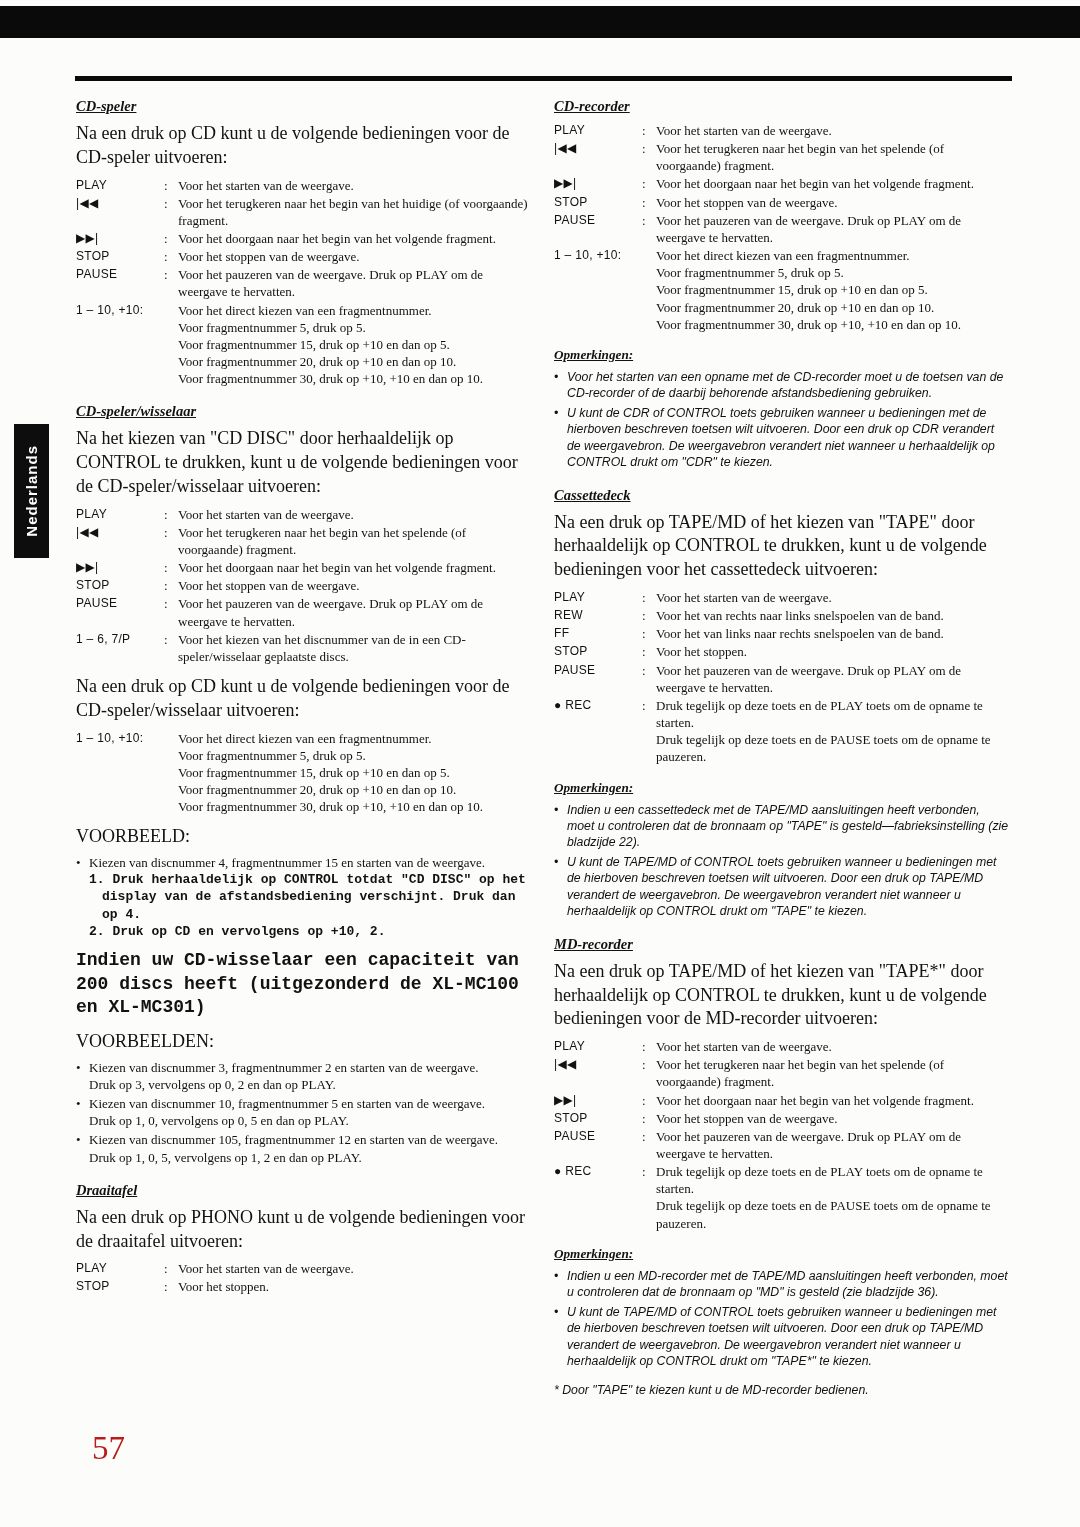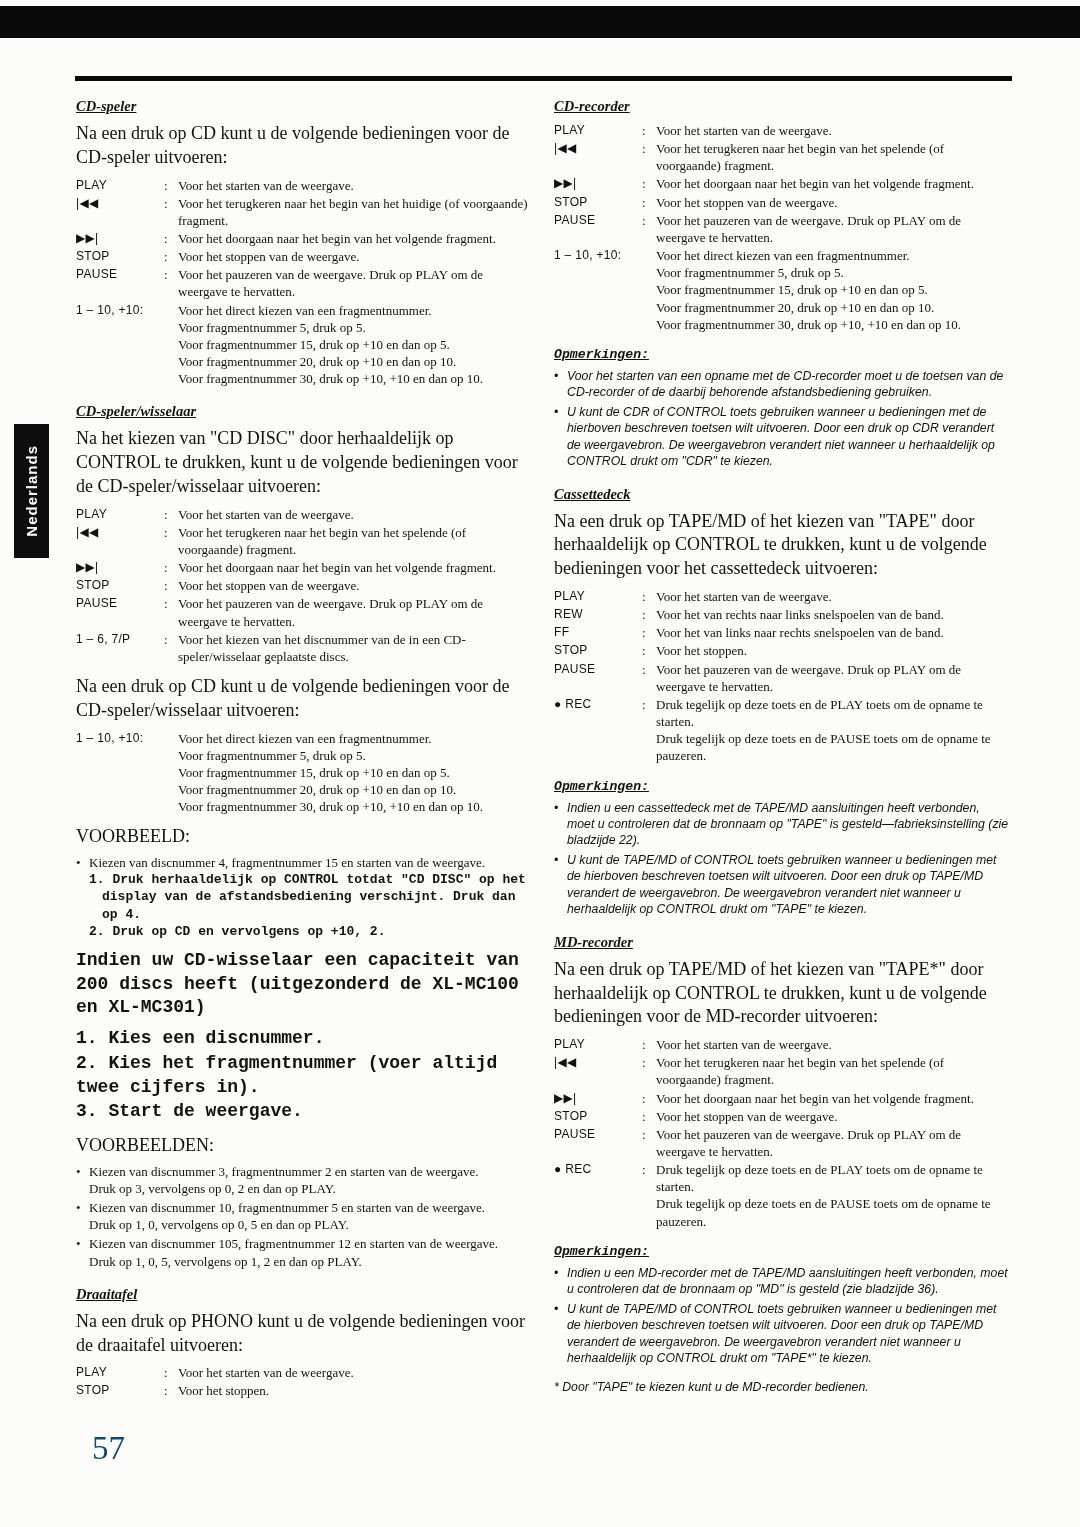--- a/index.html
+++ b/index.html
@@ -15,21 +15,21 @@
   .langtab span { writing-mode:vertical-rl; transform:rotate(180deg); color:#ffffff;
                   font-family:"Liberation Sans", sans-serif; font-weight:bold; font-size:15px; letter-spacing:1px; }
 
   .content { position:absolute; left:76px; top:98px; width:938px; display:flex; gap:26px; }
   .col { flex:0 0 455px; }
   .col-left { flex:0 0 452px; }
   .col > :first-child { margin-top:0 !important; }
 
   .h { font-size:14.5px; font-weight:bold; font-style:italic; text-decoration:underline;
        margin:16px 0 7px; }
-  .h-notes { font-family:Liberation Mono, monospace; font-size:13.2px; }
+  .h-notes { font-family:Liberation Serif, serif; font-size:13.2px; }
 
   .p { font-size:18px; line-height:1.32; margin:0 0 7px; }
   .bold { font-weight:bold;font-family:Liberation Mono, monospace; }
   .lbl { margin:10px 0 5px; }
 
   .ctl { margin:4px 0 10px; }
   .crow { display:grid; grid-template-columns:88px 14px 1fr; font-size:13px; line-height:1.32; margin-bottom:1px; }
   .term { font-family:"Liberation Sans", sans-serif; font-size:12px; letter-spacing:.3px; padding-top:1px; white-space:nowrap; }
   .sep  { }
   .def  { white-space:pre-line; }
@@ -46,21 +46,21 @@
 
   .notes { margin:4px 0 12px; }
   .notes .h-notes { margin:14px 0 6px; }
   .nrow { display:flex; font-family:"Liberation Sans", sans-serif; font-style:italic;
           font-size:12.3px; line-height:1.34; margin-bottom:3px; }
   .ntext { flex:1; }
 
   .fn { font-family:"Liberation Sans", sans-serif; font-style:italic; font-size:12.3px;
         line-height:1.34; padding-left:14px; text-indent:-14px; margin-top:2px; }
 
-  .pagenum { position:absolute; left:92px; top:1430px; font-size:33px; font-family:"Liberation Serif", serif; color:#0c4a6e; }
+  .pagenum { position:absolute; left:92px; top:1430px; font-size:33px; font-family:"Liberation Serif", serif; color:#b91c1c; }
 </style>
 </head>
 <body>
 
 <div class="page">
   <div class="topbar" style="background: rgb(10, 10, 10);"></div>
   <div class="rule" style="background: rgb(10, 10, 10);"></div>
 
   <div class="langtab" style="background: rgb(13, 13, 13);">
     <span>Nederlands</span>
@@ -157,25 +157,20 @@
           <div class="bitem">
             <div class="brow">
               <span class="marker">•</span>
               <span class="btext">Kiezen van discnummer 4, fragmentnummer 15 en starten van de weergave.</span>
             </div>
             <div class="sub bold">1. Druk herhaaldelijk op CONTROL totdat "CD DISC" op het display van de afstandsbediening verschijnt. Druk dan op 4.</div>
             <div class="sub bold">2. Druk op CD en vervolgens op +10, 2.</div>
           </div>
         </div>
         <p class="p bold">Indien uw CD-wisselaar een capaciteit van 200 discs heeft (uitgezonderd de XL-MC100 en XL-MC301)</p>
-        <div class="nb">
-          <p class="p bold step">1. Kies een discnummer.</p>
-          <p class="p bold step">2. Kies het fragmentnummer (voer altijd twee cijfers in).</p>
-          <p class="p bold step">3. Start de weergave.</p>
-        </div>
         <p class="p lbl">VOORBEELDEN:</p>
         <div class="bl">
           <div class="bitem">
             <div class="brow">
               <span class="marker">•</span>
               <span class="btext">Kiezen van discnummer 3, fragmentnummer 2 en starten van de weergave.</span>
             </div>
             <div class="sub">Druk op 3, vervolgens op 0, 2 en dan op PLAY.</div>
           </div>
           <div class="bitem">

